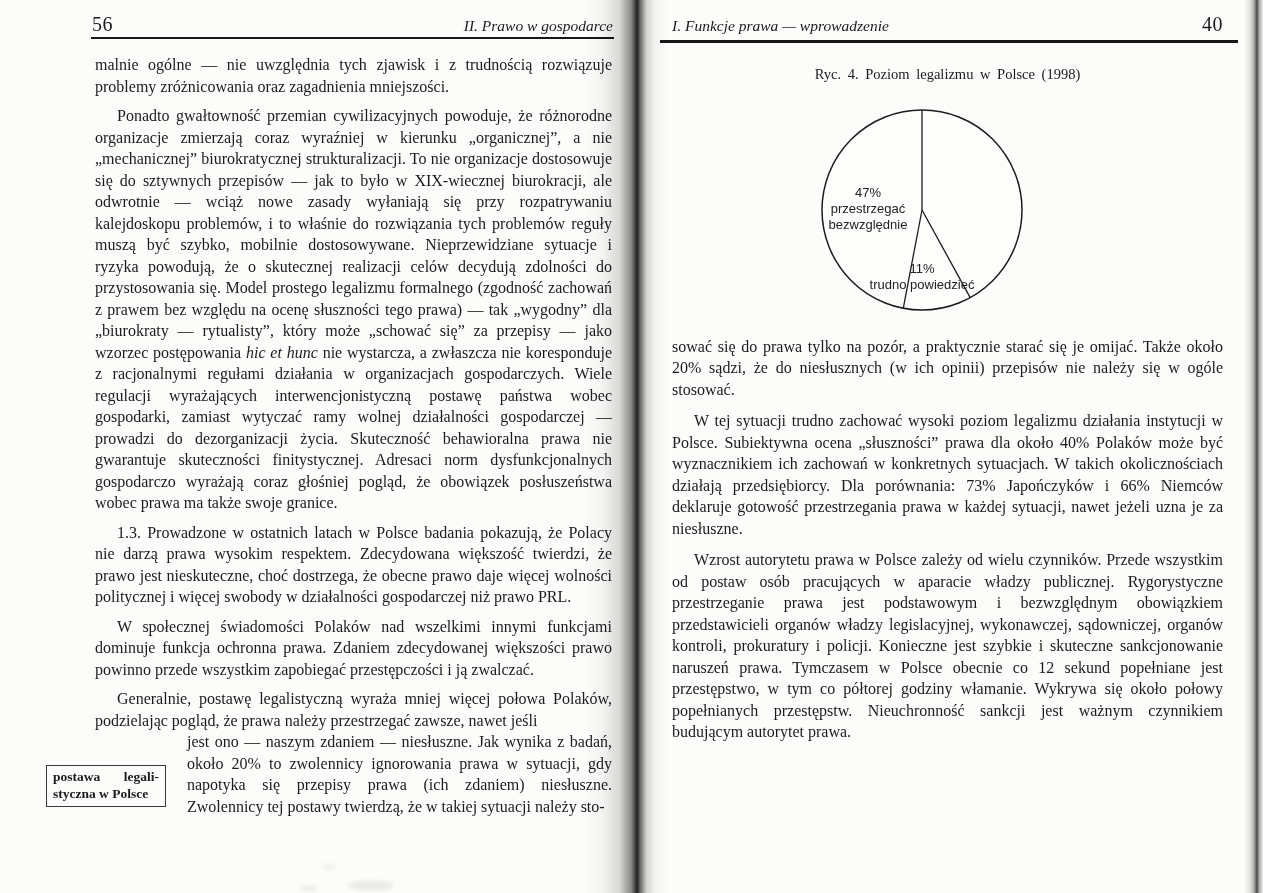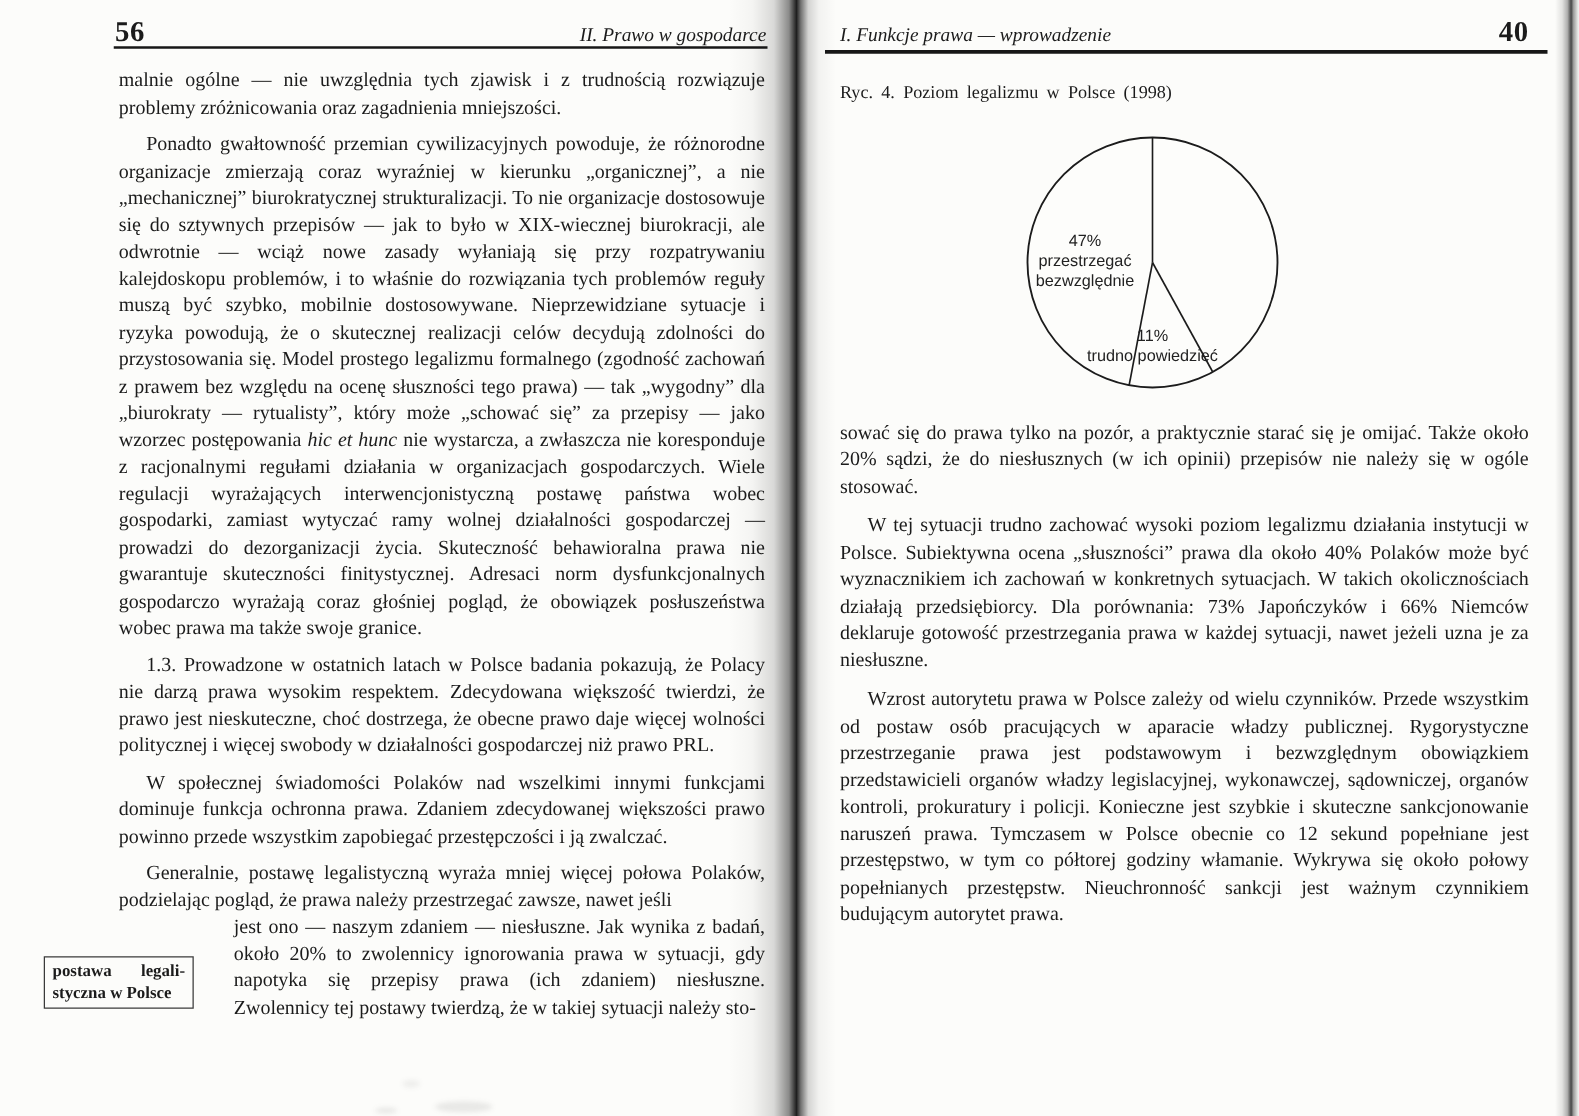--- a/index.html
+++ b/index.html
@@ -29,47 +29,47 @@
   }
   .smudge { position: absolute; background: rgba(60,60,60,0.10); border-radius: 50%; filter: blur(2px); }
   .smudge.s1 { left: 348px; top: 881px; width: 46px; height: 9px; }
   .smudge.s2 { left: 300px; top: 886px; width: 18px; height: 5px; }
   .smudge.s3 { left: 322px; top: 864px; width: 14px; height: 6px; background: rgba(60,60,60,0.07); }
 
   
   .hdr { position: absolute; top: 13px; display: flex; justify-content: space-between; align-items: baseline; }
   .hdr-left  { left: 92px;  width: 521px; }
   .hdr-right { left: 672px; width: 551px; }
-  .pagenum { font-weight: bold; font-size: 23px; letter-spacing: 0.5px; }
+  .pagenum { font-weight: normal; font-size: 20px; letter-spacing: 0.5px; }
   .runhead { font-style: italic; font-size: 15.5px; }
   .rule { position: absolute; background: #171717; }
   .rule-left  { left: 91px;  top: 37px; width: 523px; height: 2px; }
   .rule-right { left: 660px; top: 40px; width: 578px; height: 3px; }
 
   
   .col { position: absolute; font-size: 16px; line-height: 21.5px; text-align: justify; }
   .col-left  { left: 95px;  top: 54px; width: 517px; }
   .col-right { left: 672px; top: 58px; width: 551px; }
   .body-p { margin: 0 0 8px 0; }
   .ind { text-indent: 22px; }
   em { font-style: italic; }
 
   
   .margin-note {
-    position: absolute; left: 35px; top: 765px; width: 106px;
+    position: absolute; left: 46px; top: 765px; width: 106px;
     border: 1.5px solid #3a3a3a; background: #fcfcfa;
     padding: 3px 6px 4px 6px;
     font-weight: bold; font-size: 13.5px; line-height: 16.5px;
     text-align: left;
   }
   .mn-line1 { text-align: justify; text-align-last: justify; }
   .note-spacer { float: left; width: 92px; height: 65px; }
 
   
-  .fig-caption { font-size: 14.5px; word-spacing: 3px; margin: 6px 0 16px 0; text-align: left; font-family: Liberation Serif, serif; }
+  .fig-caption { font-size: 14.5px; word-spacing: 3px; margin: 6px 0 16px 0; text-align: center; font-family: Liberation Serif, serif; }
   .fig-question {
     font-family: "Liberation Sans", "DejaVu Sans", sans-serif;
     font-size: 14.5px; line-height: 20px;
     margin: 0 0 10px 28px; width: 490px; text-align: left;
   }
   .pie-wrap { position: relative; width: 551px; height: 218px; margin-bottom: 16px; }
   .pie-wrap svg { position: absolute; left: 0; top: 0; }
   .pie-label {
     position: absolute; transform: translate(-50%, -50%);
     font-family: "Liberation Sans", "DejaVu Sans", sans-serif;

